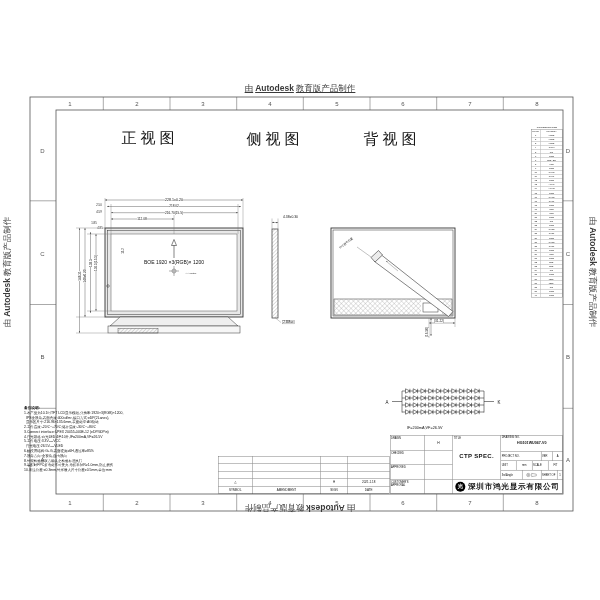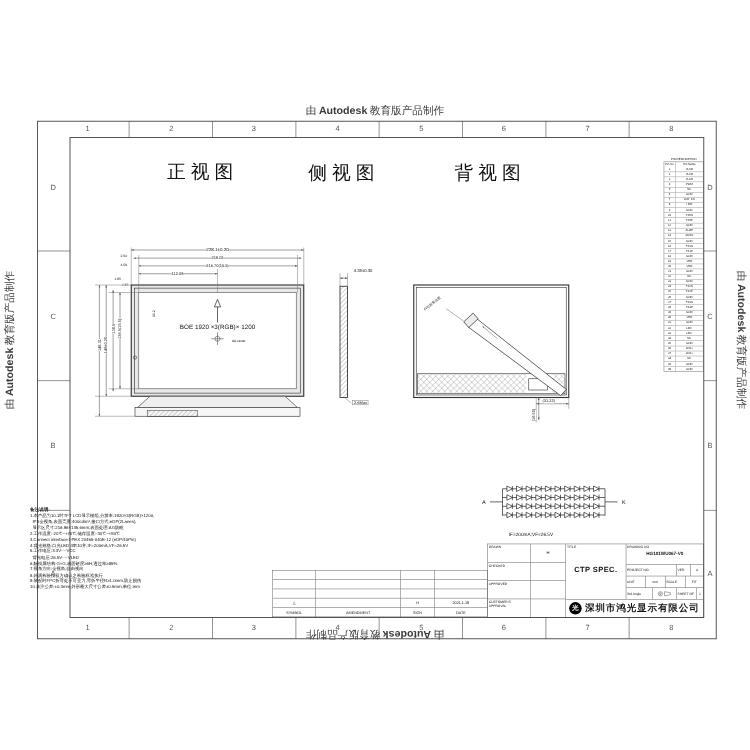--- a/index.html
+++ b/index.html
@@ -228,34 +228,34 @@
           <polygon points="459.4,409.8 459.4,414.2 463.79999999999995,412" fill="#fff"></polygon>
           <line x1="463.79999999999995" y1="409.8" x2="463.79999999999995" y2="414.2"></line>
           <polygon points="467.1,409.8 467.1,414.2 471.5,412" fill="#fff"></polygon>
           <line x1="471.5" y1="409.8" x2="471.5" y2="414.2"></line>
           <polygon points="474.8,409.8 474.8,414.2 479.2,412" fill="#fff"></polygon>
           <line x1="479.2" y1="409.8" x2="479.2" y2="414.2"></line>
         </g>
     </g>
   </svg>
 
-  <div class="wm" id="wm-top" style="left:300px;top:89px;">
+  <div class="wm" id="wm-top" style="left:300px;top:89px;text-decoration:underline;">
     <span>由</span><b>Autodesk</b><span>教育版产品制作</span>
   </div>
   <div class="wm" style="left:300px;top:507px;--r:180deg;">
     <span>由</span><b>Autodesk</b><span>教育版产品制作</span>
   </div>
   <div class="wm" style="left:8px;top:272px;--r:-90deg;">
     <span>由</span><b>Autodesk</b><span>教育版产品制作</span>
   </div>
   <div class="wm" style="left:592px;top:272px;--r:90deg;">
     <span>由</span><b>Autodesk</b><span>教育版产品制作</span>
   </div>
 
-  <div class="vl" style="left:150px;top:138px;margin-left:12px;">正视图</div>
+  <div class="vl" style="left:150px;top:138px;">正视图</div>
   <div class="vl" style="left:275px;top:139px;">侧视图</div>
   <div class="vl" style="left:392px;top:139px;">背视图</div>
 
   <div class="t" style="left:174px;top:199.5px;--s:.34;">228.1±0.20</div>
   <div class="t" style="left:174px;top:206px;--s:.3;">218.02</div>
   <div class="t" style="left:174px;top:212.5px;--s:.3;">216.70(15.5)</div>
   <div class="t" style="left:142px;top:218.7px;--s:.3;">112.08</div>
   <div class="t" style="left:99px;top:205px;--s:.26;">2.50</div>
   <div class="t" style="left:99px;top:212px;--s:.26;">4.59</div>
   <div class="t" style="left:94px;top:222.5px;--s:.26;">1.85</div>

